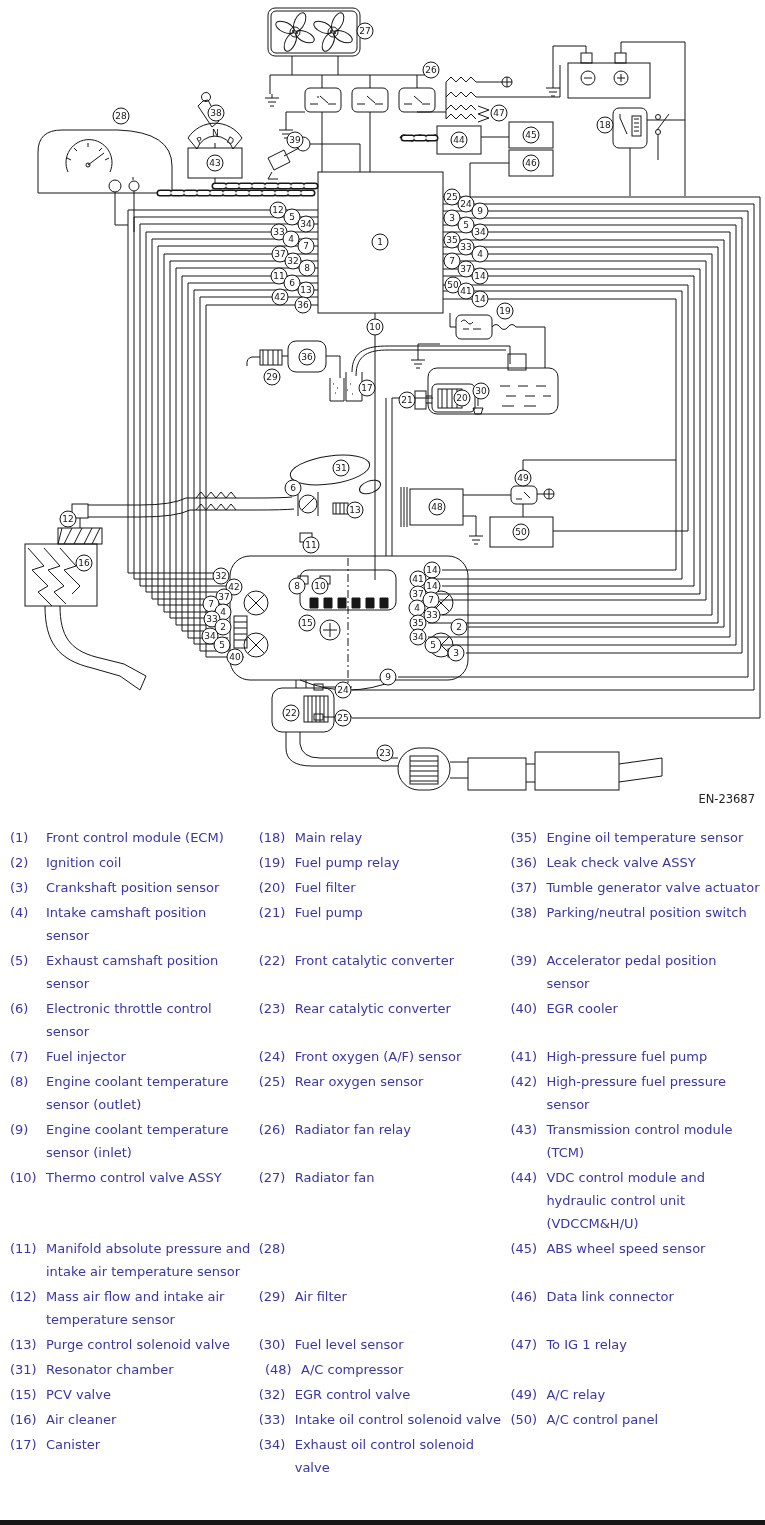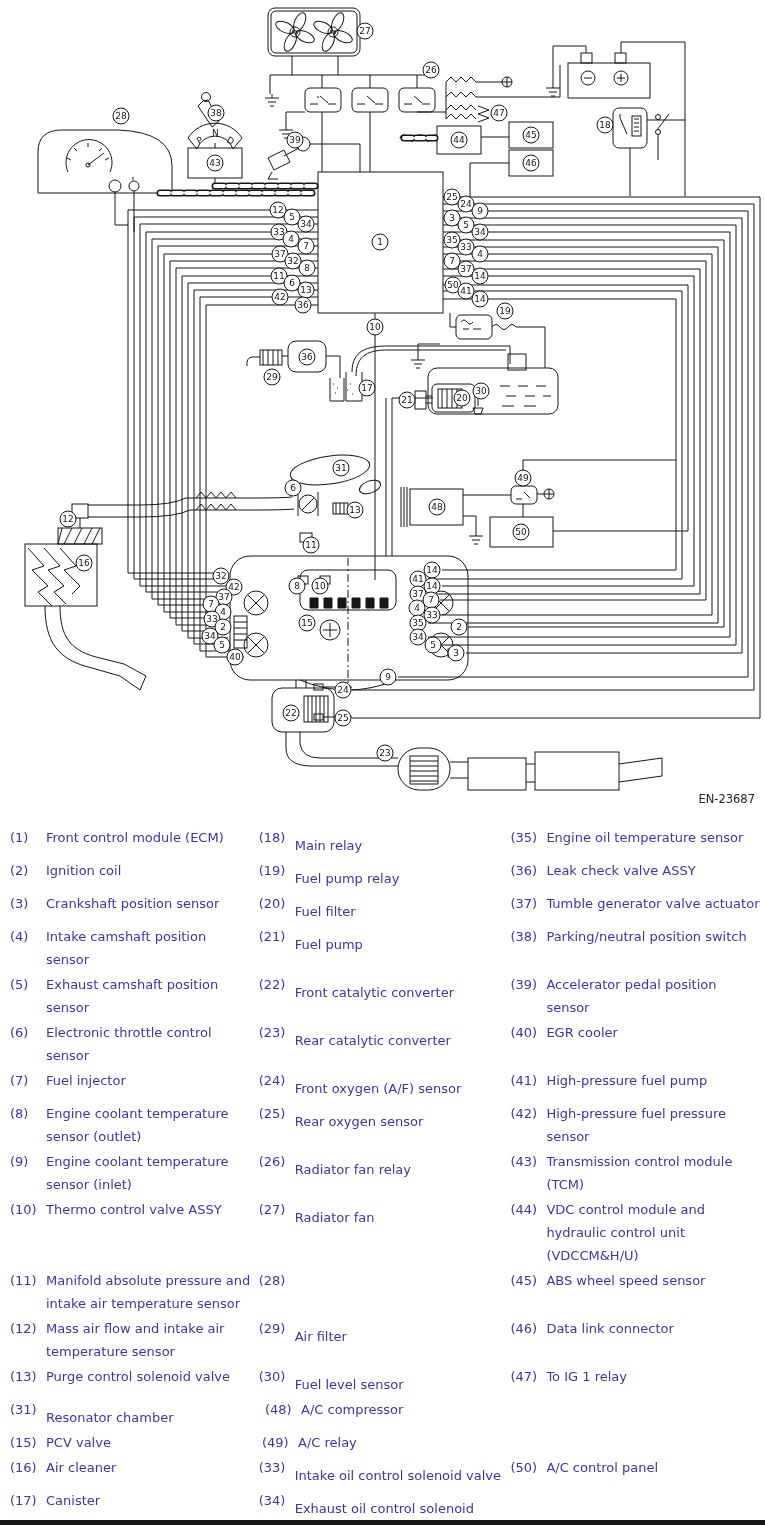--- a/index.html
+++ b/index.html
@@ -11,21 +11,21 @@
   .co text{fill:#161616;font-size:9px;font-family:"DejaVu Sans",sans-serif;}
   #legend{padding:8px 0 0 10px;color:#3a36a8;font-size:13px;line-height:23px;}
   .lrow{display:flex;align-items:flex-start;}
   .lcell{display:flex;align-items:flex-start;margin-bottom:2px;}
   .lcell.c1{width:252px;}
   .lcell.c2{width:255px;}
   .lcell.c3{width:258px;}
   .lnum{width:36px;flex:0 0 36px;}
   .lbl{display:block;}
   .c1 .lbl{width:205px;}
-  .c2 .lbl{width:210px;margin-top:8px;}
+  .c2 .lbl{width:210px;}
   .c3 .lbl{width:216px;}
   #bottom-bar{position:absolute;left:0;bottom:0;width:765px;height:5px;background:#161616;}
 </style>
 </head>
 <body>
 
 <div id="diagram-wrap">
 <svg width="765" height="818" viewBox="0 0 765 818" fill="none" stroke="#161616" stroke-width="1">
 
   <g>
@@ -862,20 +862,24 @@
       <div class="lcell c3">
         <span class="lnum">(48)</span>
         <span class="lbl">A/C compressor</span>
       </div>
     </div>
     <div class="lrow">
       <div class="lcell c1">
         <span class="lnum">(15)</span>
         <span class="lbl">PCV valve</span>
       </div>
+      <div class="lcell c2">
+        <span class="lnum">(32)</span>
+        <span class="lbl">EGR control valve</span>
+      </div>
       <div class="lcell c3">
         <span class="lnum">(49)</span>
         <span class="lbl">A/C relay</span>
       </div>
     </div>
     <div class="lrow">
       <div class="lcell c1">
         <span class="lnum">(16)</span>
         <span class="lbl">Air cleaner</span>
       </div>

